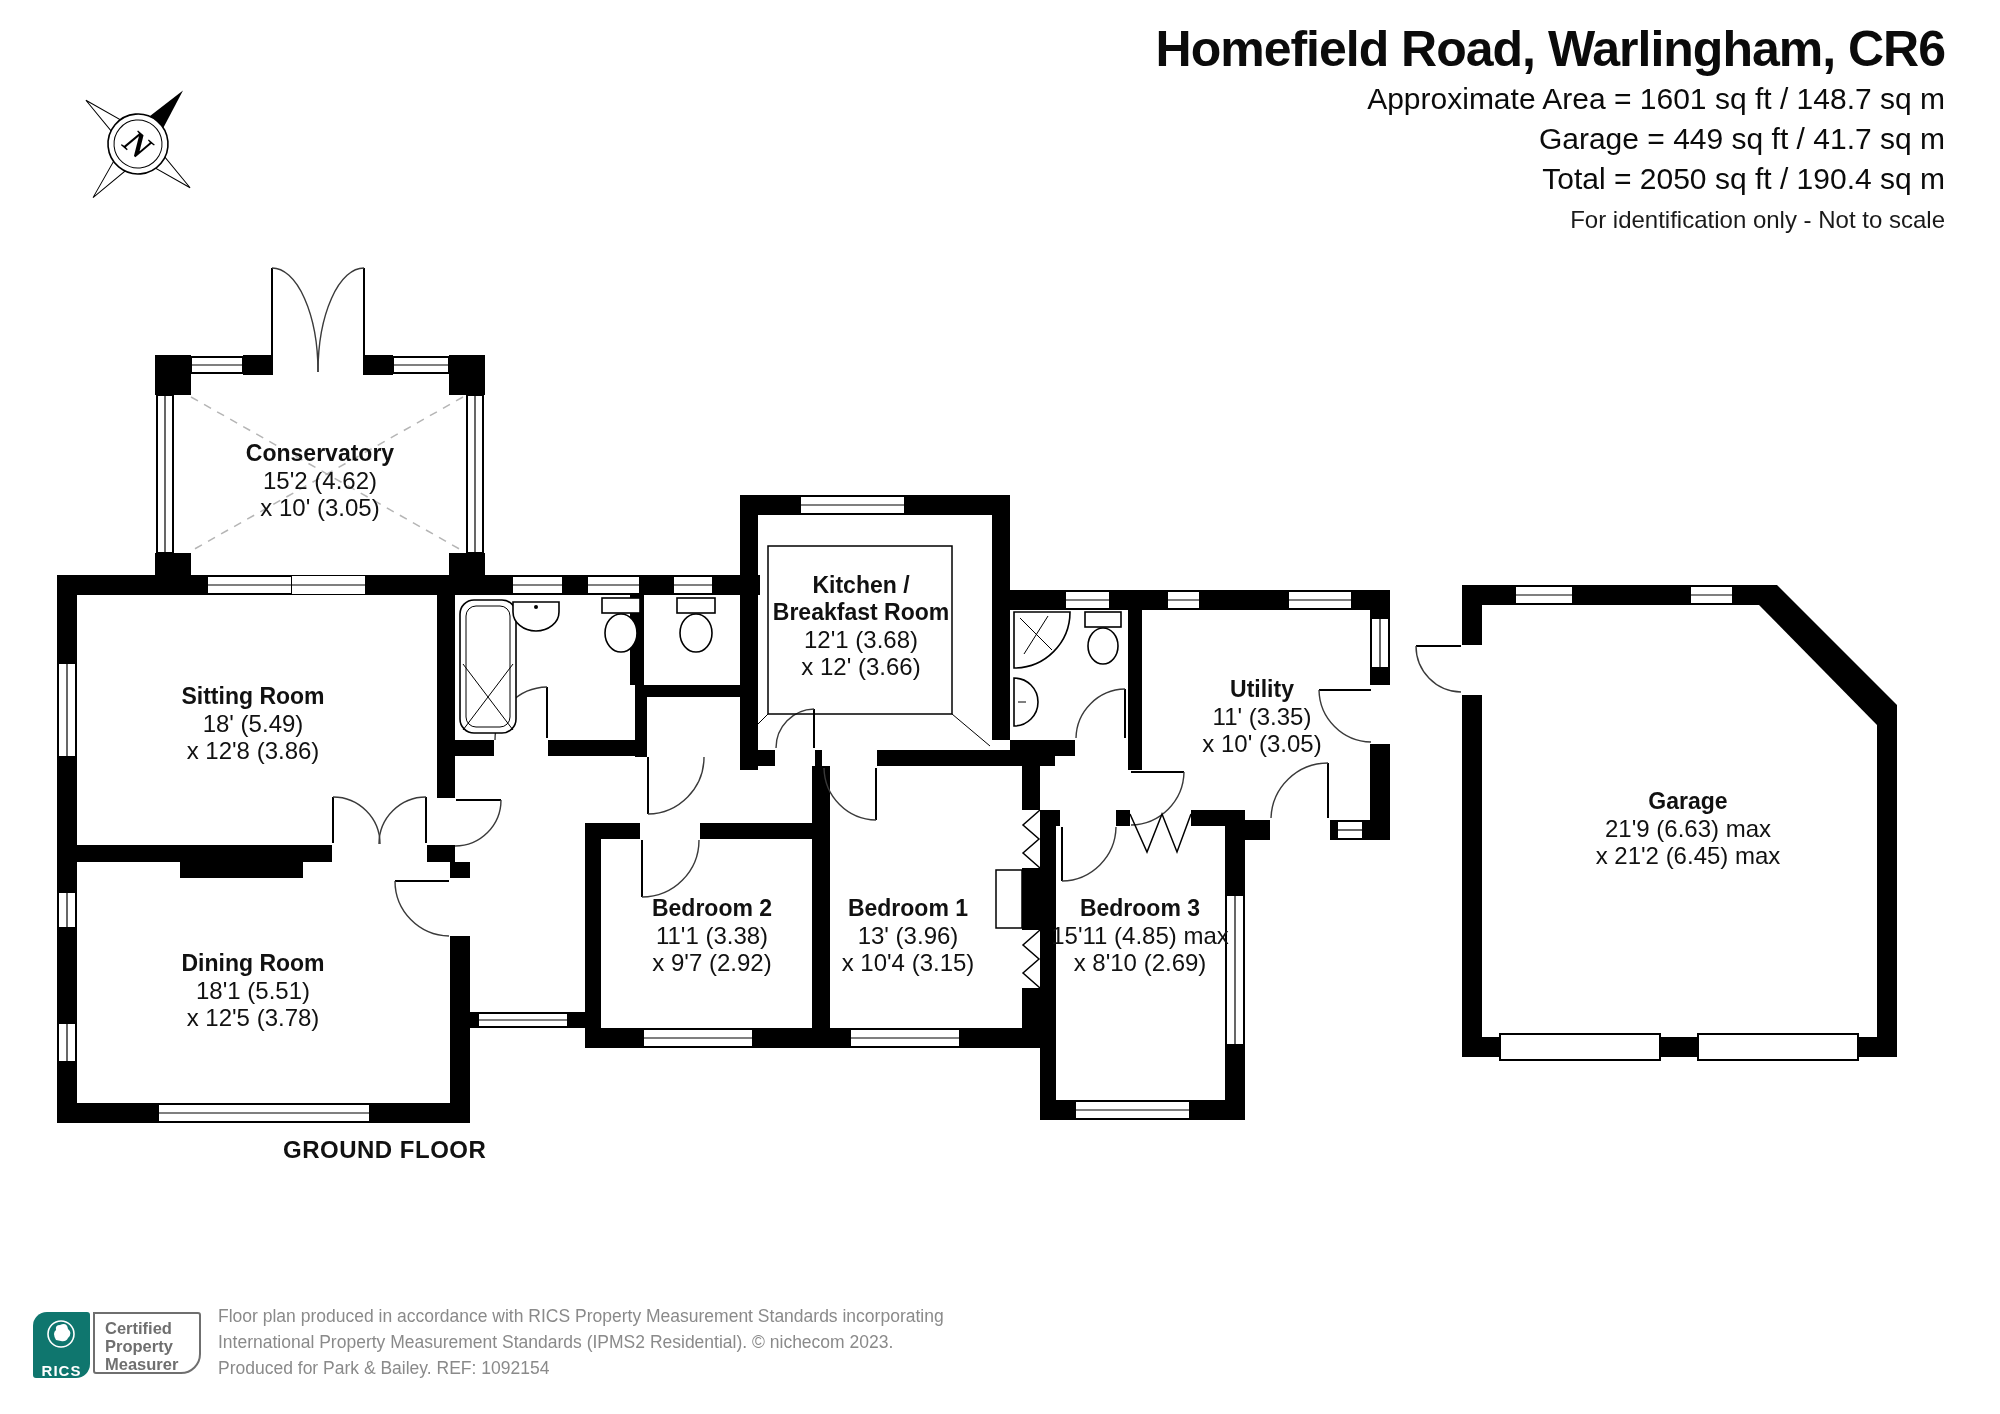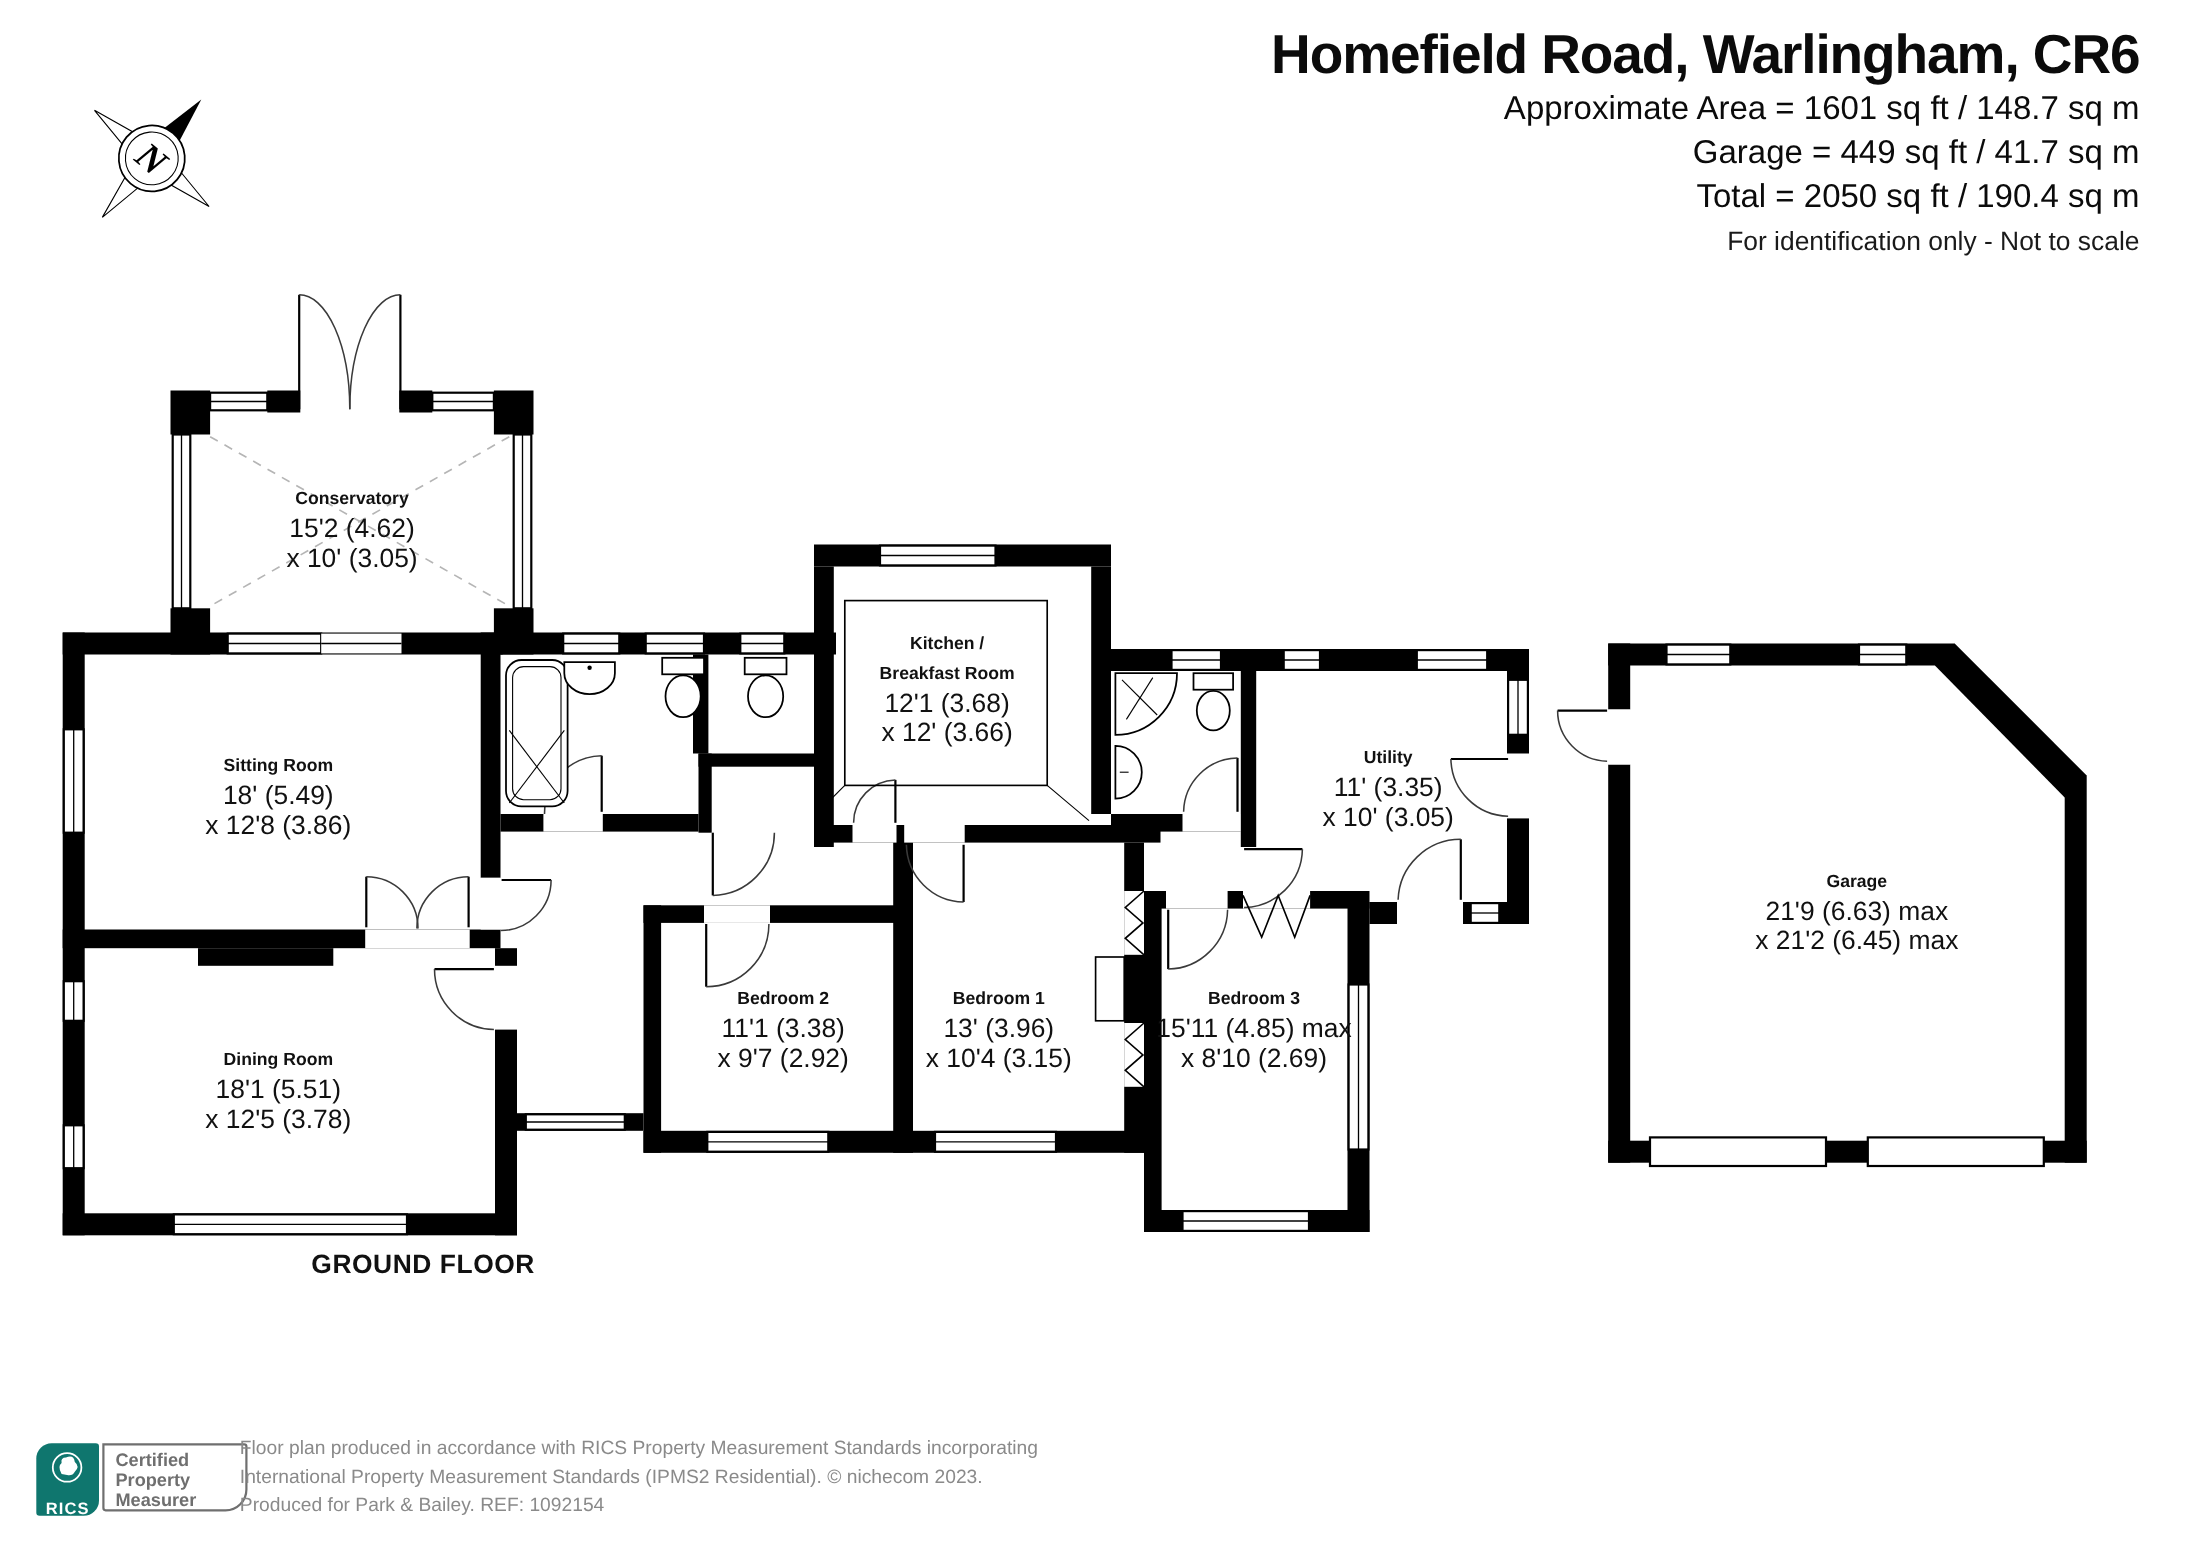--- a/index.html
+++ b/index.html
@@ -21,29 +21,29 @@
   .ml{stroke:#000;stroke-width:1.2;}
   .gap{fill:#fff;}
   .arc{fill:none;stroke:#3a3a3a;stroke-width:1.4;}
   .leaf{stroke:#000;stroke-width:2;}
   .fx{fill:#fff;stroke:#000;stroke-width:1.6;}
   .fxl{stroke:#000;stroke-width:1;fill:none;}
   .thin{fill:none;stroke:#000;stroke-width:1.5;}
   .roof{stroke:#b5b5b5;stroke-width:1.5;stroke-dasharray:8 7;}
   
   .room-label{position:absolute;transform:translateX(-50%);text-align:center;line-height:27px;white-space:nowrap;}
-  .rn{font-weight:bold;font-size:16px;}
+  .rn{font-weight:bold;font-size:23px;}
   .rd{font-size:24px;}
   #floor-label{left:283px;top:1136px;font-size:24px;font-weight:bold;letter-spacing:0.5px;}
   
   #badge{left:33px;top:1312px;width:210px;height:66px;}
   #badge .lbox{position:absolute;left:0;top:0;width:57px;height:66px;background:#0f766e;
     border-radius:14px 3px 14px 3px;text-align:center;}
   #badge .lbox .brand{color:#fff;font-weight:bold;font-size:15px;letter-spacing:1px;margin-top:2px;}
-  #badge .rbox{position:absolute;left:60px;top:0;width:132px;height:62px;background:#fff;
+  #badge .rbox{position:absolute;left:60px;top:0;width:108px;height:62px;background:#fff;
     border:2px solid #6f6f6f;border-radius:0 3px 20px 3px;padding:5px 0 0 10px;box-sizing:border-box;}
   #badge .rbox div{font-size:16.5px;font-weight:bold;color:#6f6f6f;line-height:18px;}
   #disclaimer{left:218px;top:1303px;font-size:17.5px;line-height:26px;color:#8a8a8a;}
 </style>
 </head>
 <body>
 
 <svg id="plan" class="abs" viewBox="0 0 2000 1414">
 
   <g>

